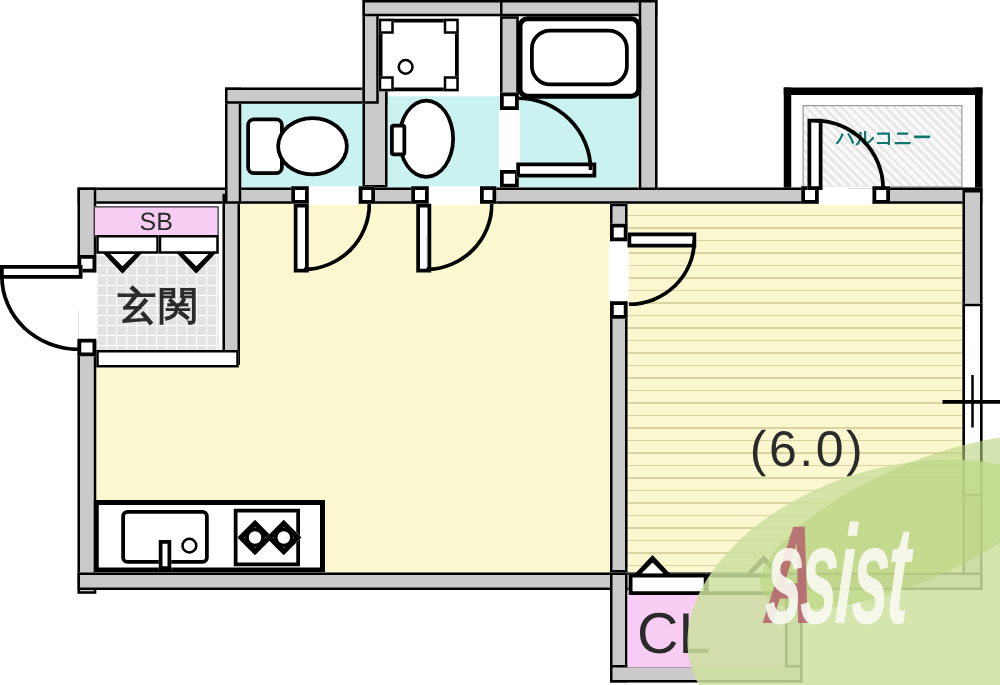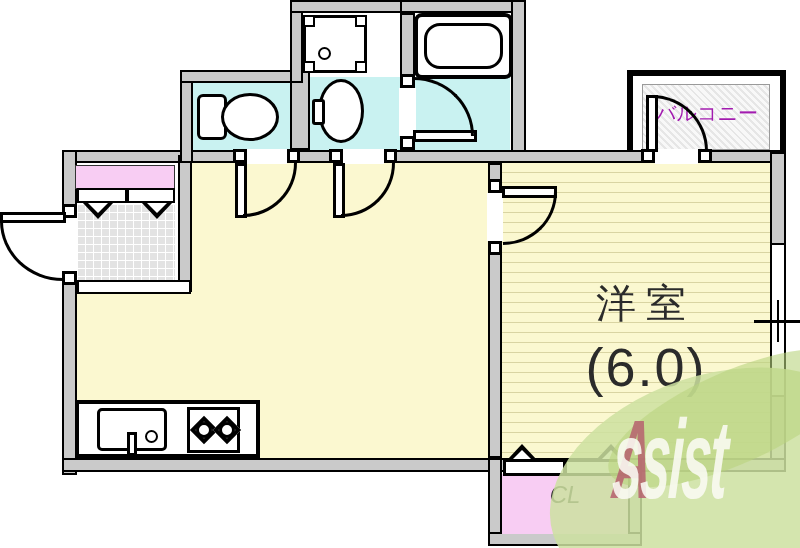--- a/index.html
+++ b/index.html
@@ -61,21 +61,21 @@
   <div class="floor-yellow" style="left:75px;top:292px;width:117px;height:166px;"></div>
   <div class="floor-stripes" style="left:502px;top:163px;width:268px;height:295px;"></div>
   <div class="floor-cyan" style="left:193px;top:83px;width:104px;height:67px;"></div>
   <div class="floor-cyan" style="left:303px;top:77px;width:97px;height:73px;"></div>
   <div class="floor-cyan" style="left:415px;top:77px;width:95px;height:75px;"></div>
   <div class="floor-tile" style="left:77px;top:204px;width:98px;height:76px;"></div>
 
   <div class="nob" style="left:627px;top:70px;width:159px;height:82px;background:#fff;border:6px solid #000;border-bottom:none;"></div>
   <div style="left:642px;top:84px;width:128px;height:66px;border:1px solid #9a9a9a;
               background:repeating-linear-gradient(45deg,#e6e6e6 0 2px,#f8f8f8 2px 5px);"></div>
-  <div class="label" style="left:648px;top:103px;width:118px;font-size:20px;font-weight:normal;color:#a21caf;
+  <div class="label" style="left:648px;top:103px;width:118px;font-size:15px;font-weight:bold;color:#0f766e;
               text-shadow:0 0 2px #fff;">バルコニー</div>
 
   <div class="wall" style="left:62px;top:150px;width:724px;height:13px;"></div>
   <div class="wall" style="left:62px;top:150px;width:15px;height:325px;"></div>
   <div class="wall" style="left:770px;top:152px;width:16px;height:320px;"></div>
   <div class="wall" style="left:62px;top:458px;width:724px;height:14px;"></div>
   <div class="wall" style="left:488px;top:163px;width:14px;height:295px;"></div>
   <div class="wall" style="left:178px;top:155px;width:14px;height:137px;"></div>
 
   <div class="wall" style="left:180px;top:70px;width:13px;height:93px;"></div>
@@ -126,27 +126,29 @@
   <div class="hinge" style="left:698px;top:149px;width:14px;height:14px;"></div>
   <div class="leaf" style="left:646px;top:95px;width:12px;height:57px;"></div>
   <div class="arc ne" style="left:652px;top:95px;width:56px;height:56px;"></div>
 
   <div class="hinge" style="left:400px;top:74px;width:15px;height:14px;"></div>
   <div class="hinge" style="left:400px;top:136px;width:15px;height:14px;"></div>
   <div class="leaf" style="left:413px;top:130px;width:64px;height:12px;"></div>
   <div class="arc ne" style="left:414px;top:77px;width:60px;height:59px;"></div>
 
   <div class="pink" style="left:75px;top:165px;width:100px;height:24px;border:1.5px solid #333;"></div>
+  <div class="label" style="left:75px;top:168px;width:100px;font-size:20px;">SB</div>
   <div class="fx" style="left:77px;top:188px;width:50px;height:15px;border-width:2.5px;"></div>
   <div class="fx" style="left:127px;top:188px;width:48px;height:15px;border-width:2.5px;"></div>
   <div class="tri tri-down" style="left:82px;top:202px;width:32px;height:17px;"></div>
   <div class="tri tri-down tri-in" style="left:88px;top:203px;width:20px;height:10px;"></div>
   <div class="tri tri-down" style="left:141px;top:202px;width:32px;height:17px;"></div>
   <div class="tri tri-down tri-in" style="left:147px;top:203px;width:20px;height:10px;"></div>
   <div class="fx" style="left:77px;top:280px;width:114px;height:14px;border-width:2.5px;"></div>
+  <div class="label" style="left:78px;top:229px;width:98px;font-size:31px;font-weight:bold;letter-spacing:2px;">玄関</div>
 
   <div class="fx" style="left:197px;top:94px;width:30px;height:46px;border-width:3.5px;border-radius:6px;"></div>
   <div class="fx" style="left:221px;top:93px;width:58px;height:48px;border-width:3.5px;border-radius:50%;"></div>
 
   <div class="fx" style="left:303px;top:15px;width:64px;height:58px;border-width:3px;"></div>
   <div class="fx" style="left:303px;top:15px;width:12px;height:12px;border-width:2.5px;"></div>
   <div class="fx" style="left:355px;top:15px;width:12px;height:12px;border-width:2.5px;"></div>
   <div class="fx" style="left:303px;top:61px;width:12px;height:12px;border-width:2.5px;"></div>
   <div class="fx" style="left:355px;top:61px;width:12px;height:12px;border-width:2.5px;"></div>
   <div class="ring" style="left:318px;top:47px;width:13px;height:13px;border-width:2.5px;"></div>
@@ -167,24 +169,23 @@
   <div class="fx" style="left:217px;top:420px;width:20px;height:20px;border-width:4px;transform:rotate(45deg);"></div>
   <div class="ring" style="left:219px;top:422px;width:16px;height:16px;border-width:3.5px;"></div>
 
   <div class="pink" style="left:502px;top:474px;width:126px;height:60px;"></div>
   <div class="fx" style="left:503px;top:459px;width:63px;height:17px;border-width:3px;"></div>
   <div class="fx" style="left:564px;top:459px;width:64px;height:17px;border-width:3px;"></div>
   <div class="tri tri-up" style="left:507px;top:444px;width:30px;height:16px;"></div>
   <div class="tri tri-up tri-in" style="left:513px;top:450px;width:18px;height:9px;"></div>
   <div class="tri tri-up" style="left:596px;top:444px;width:30px;height:16px;"></div>
   <div class="tri tri-up tri-in" style="left:602px;top:450px;width:18px;height:9px;"></div>
-  <div class="label" style="left:502px;top:483px;width:126px;font-size:24px;font-style:italic;">CL</div>
+  <div class="label" style="left:476px;top:483px;width:126px;font-size:46px;">CL</div>
 
-  <div class="label" style="left:546px;top:283px;width:200px;font-size:40px;letter-spacing:10px;">洋室</div>
-  <div class="label" style="left:546px;top:340px;width:200px;font-size:54px;letter-spacing:2px;">(6.0)</div>
+  <div class="label" style="left:546px;top:340px;width:200px;font-size:40px;letter-spacing:2px;">(6.0)</div>
 
   <div id="wm-ellipse"></div>
   <div id="wm-leaf"></div>
   <div id="wm-text">
       <span class="a">A</span>
       <span>ssist</span>
     </div>
 
 </div>
 

